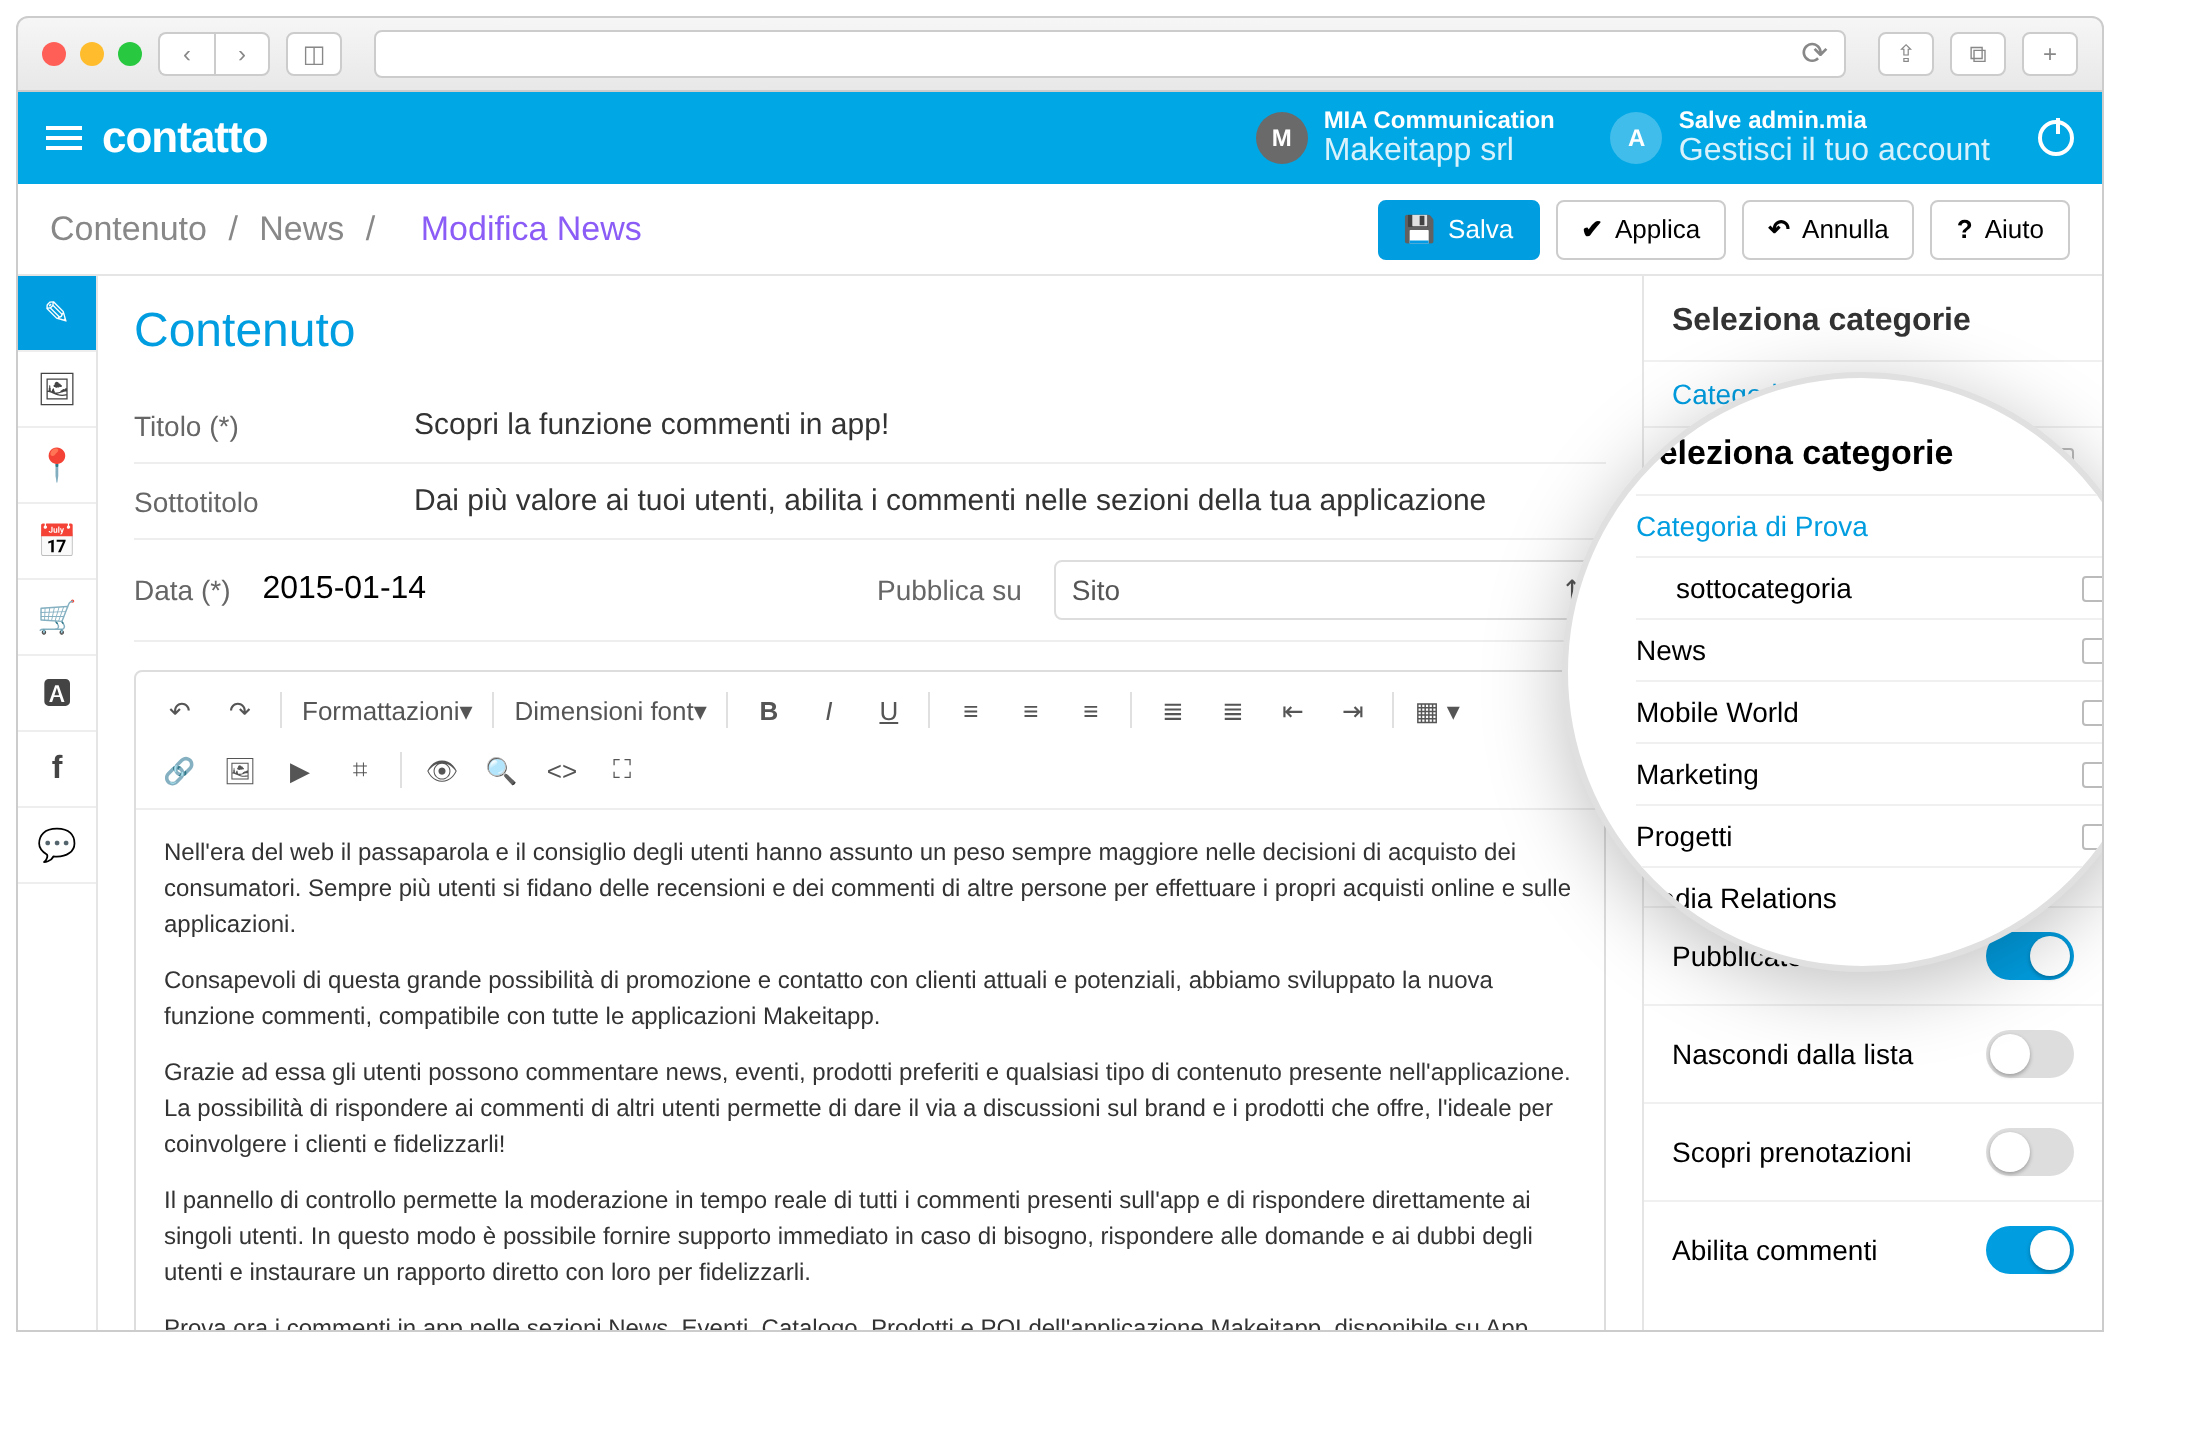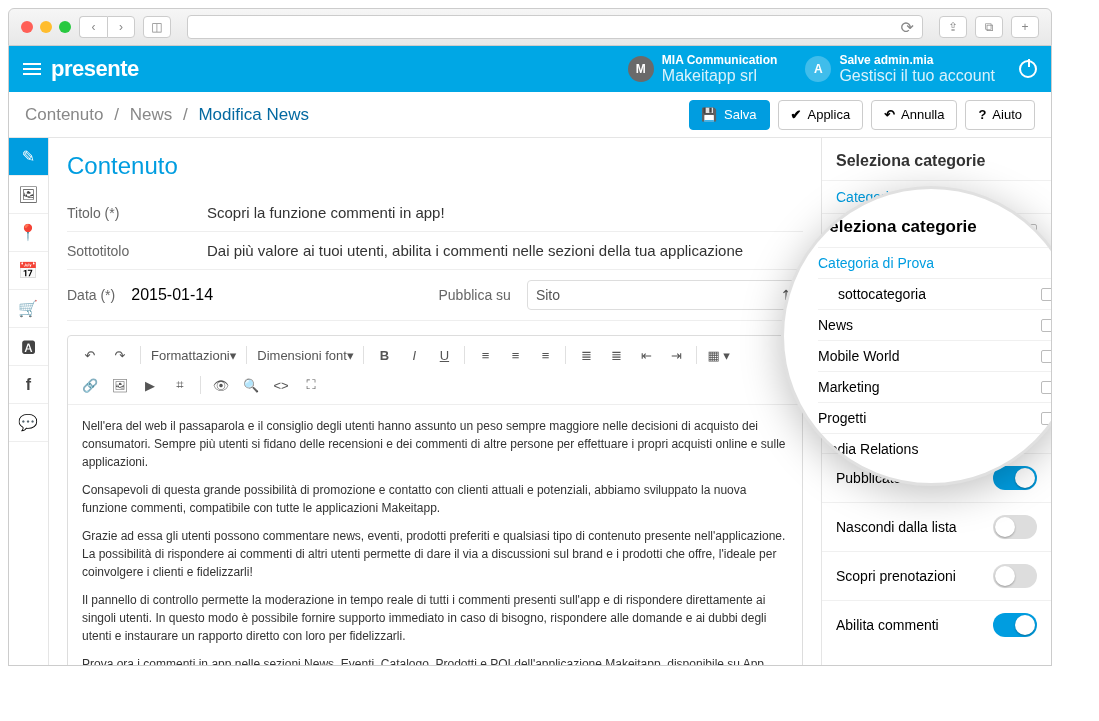--- a/index.html
+++ b/index.html
@@ -25,21 +25,21 @@
 .top-acct { display: flex; align-items: center; gap: 8px; padding: 0 14px; font-size: 12px; }
 .avatar { width: 26px; height: 26px; border-radius: 50%; background: rgba(255,255,255,0.25); display: flex; align-items: center; justify-content: center; font-weight: 600; }
 .avatar.m { background: #6a6a6a; }
 .acct-text .t { font-weight: 700; }
 .acct-text .s { opacity: .85; font-size: 16px; }
 .power-icon { width: 18px; height: 18px; border: 2px solid #fff; border-radius: 50%; position: relative; margin-left: 10px; }
 .power-icon::after { content:''; position:absolute; top:-3px; left:7px; width:2px; height:8px; background:#fff; }
 .crumbbar { height: 46px; border-bottom: 1px solid #e5e5e5; display: flex; align-items: center; padding: 0 16px; }
 .crumbs { font-size: 17px; color: #888; }
 .crumbs .sep { margin: 0 6px; }
-.crumbs .active { color: #0369a1; }
+.crumbs .active { color: #8b5cf6; margin-left: 12px; }
 .crumb-spacer { flex: 1; }
 .btn { height: 30px; padding: 0 12px; border-radius: 4px; border: 1px solid #ccc; background: #fff; font-size: 13px; display: inline-flex; align-items: center; gap: 6px; cursor: pointer; margin-left: 8px; }
 .btn.primary { background: #009de0; border-color: #009de0; color: #fff; }
 .btn .ico { font-weight: 700; }
 .body { display: flex; height: calc(100% - 92px); }
 .side { width: 40px; background: #fff; border-right: 1px solid #e5e5e5; display: flex; flex-direction: column; }
 .side-item { height: 38px; display: flex; align-items: center; justify-content: center; border-bottom: 1px solid #eee; color: #444; cursor: pointer; }
 .side-item.active { background: #009de0; color: #fff; }
 .main { flex: 1; overflow-y: auto; padding: 14px 18px; min-width: 0; }
 h2.section { color: #009de0; font-size: 24px; font-weight: 400; margin-bottom: 14px; }
@@ -102,21 +102,21 @@
     </div>
   </div>
 
   <div class="app">
     <div class="topbar">
       <div class="hamburger">
           <span></span>
           <span></span>
           <span></span>
         </div>
-      <div class="logo">presente</div>
+      <div class="logo">contatto</div>
       <div class="top-spacer"></div>
       <div class="top-acct">
         <div class="avatar m">M</div>
         <div class="acct-text">
           <div class="t">MIA Communication</div>
           <div class="s">Makeitapp srl</div>
         </div>
       </div>
       <div class="top-acct">
         <div class="avatar">A</div>

